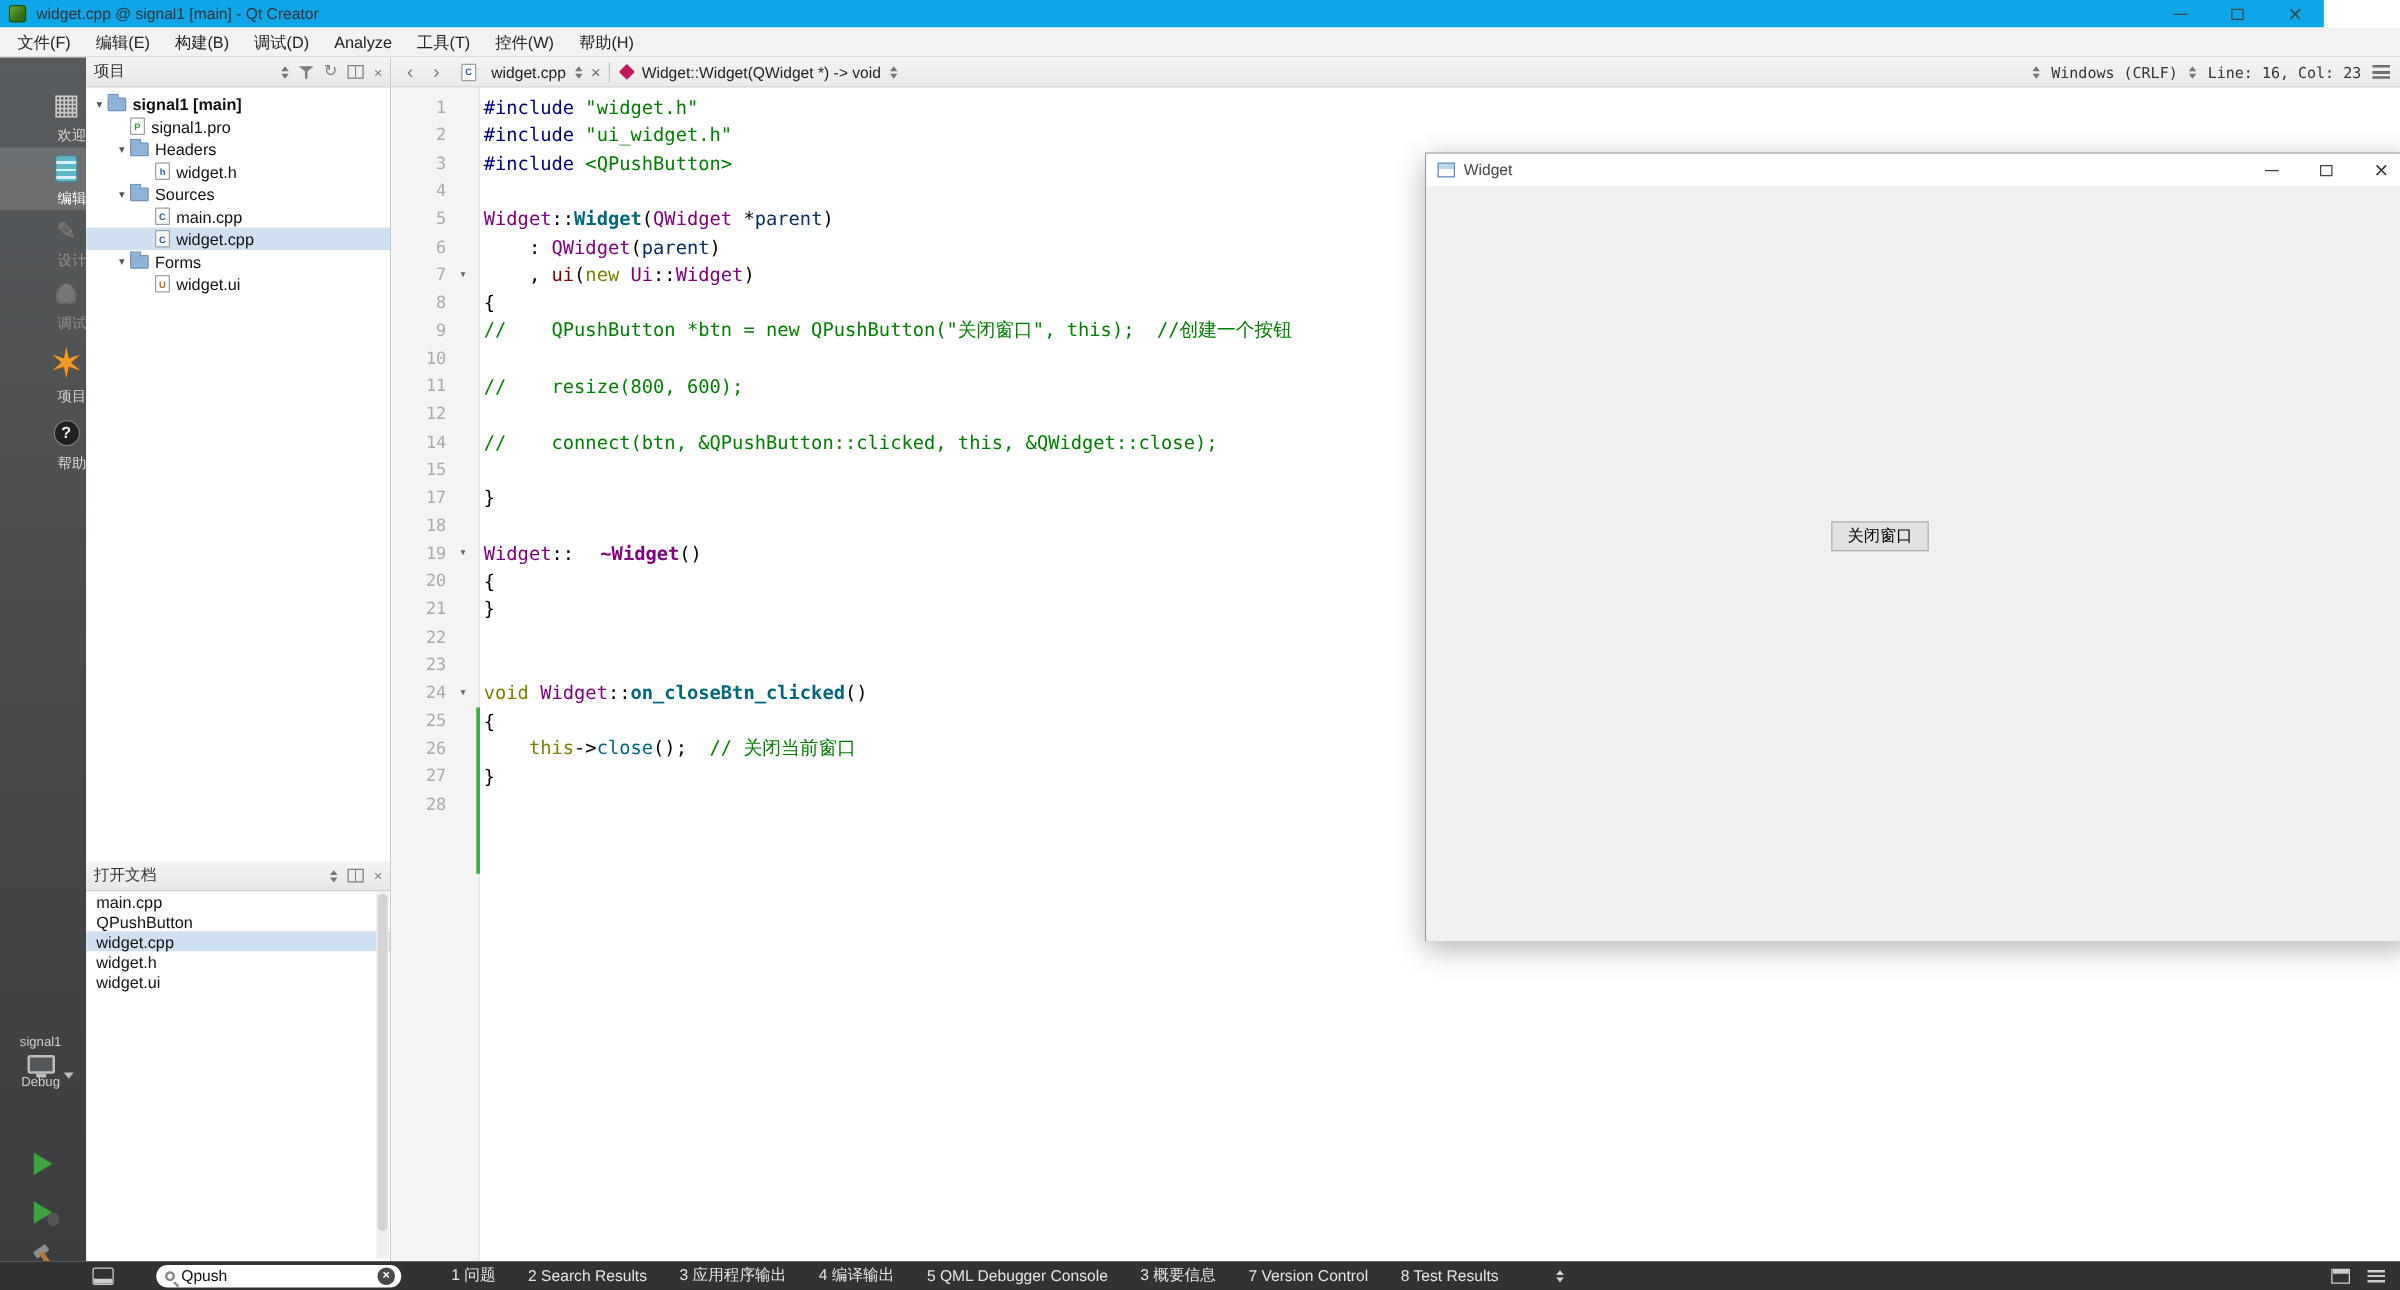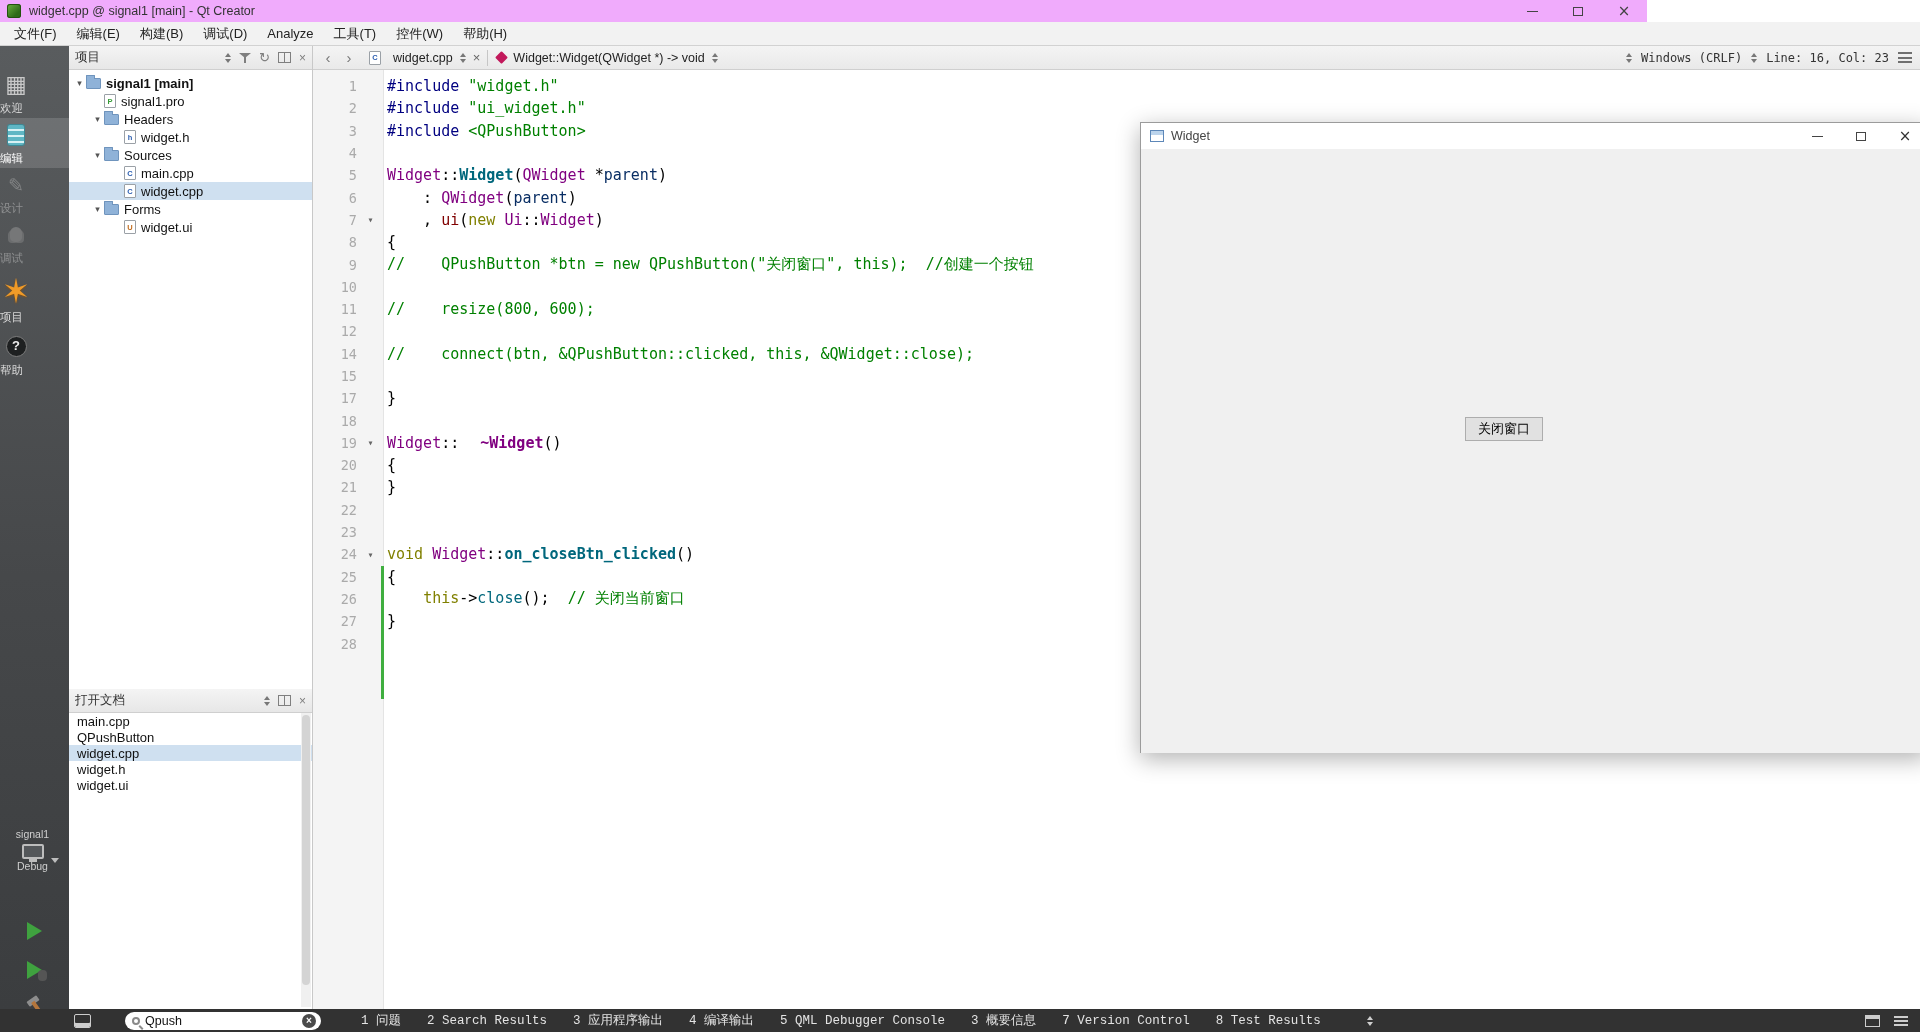--- a/index.html
+++ b/index.html
@@ -1,39 +1,39 @@
 <!DOCTYPE html>
 <html style="--pp: #000080; --str: #008000; --cmt: #008000; --kw: #808000; --typ: #800080; --fn: #00677c; --fld: #800000; --loc: #092e64; --pln: #000000; --selection: #cfe0f0; --vcs_added: #3fae3f; --run_green: #3fa23f; --status_bar_bg: #323232;"><head>
 <meta charset="utf-8">
 <style>
   *{margin:0;padding:0;box-sizing:border-box;}
   html,body{width:1920px;height:1032px;overflow:hidden;background:#fff;
     font-family:"Liberation Sans","DejaVu Sans",sans-serif;-webkit-font-smoothing:antialiased;}
 
   
-  .titlebar{position:absolute;left:0;top:0;width:1647px;height:22px;background:#f0abfc;
+  .titlebar{position:absolute;left:0;top:0;width:1859px;height:22px;background:#0ea5e9;
     display:flex;align-items:center;font-size:12.5px;color:#333;}
   .app-icon{width:14px;height:14px;margin:0 8px 0 7px;border-radius:3px;
     background:linear-gradient(135deg,#6db33f 0%,#2f6a18 70%);box-shadow:inset 0 0 0 1px #23510f;}
   .win-controls{margin-left:auto;display:flex;height:100%;}
   .wc{width:46px;height:100%;display:flex;align-items:center;justify-content:center;color:#444;}
   .g-min{width:11px;height:1px;background:#444;display:block;}
   .g-max{width:10px;height:9px;border:1px solid #444;display:block;}
   .g-x{font:15px/1 "DejaVu Sans",sans-serif;font-style:normal;}
 
   
   .menubar{position:absolute;left:0;top:22px;width:1920px;height:24px;background:#f2f2f2;
     border-bottom:1px solid #d2d2d2;display:flex;align-items:center;font-size:13px;color:#222;padding-left:4px;}
   .menu-item{padding:3px 10px;}
 
   
   .modebar{position:absolute;left:0;top:46px;width:69px;bottom:23px;
     background:linear-gradient(180deg,#595c5e 0%,#46484a 55%,#3b3d3f 100%);}
   .mode-items{position:absolute;left:0;top:22px;width:69px;}
-  .mode-item{width:69px;height:50px;display:flex;flex-direction:column;align-items:flex-start;justify-content:center;gap:2px;}
+  .mode-item{width:69px;height:50px;display:flex;flex-direction:column;align-items:flex-end;justify-content:center;gap:2px;}
   .mode-item.big{height:62px;}
   .mode-item.selected{background:rgba(255,255,255,.14);}
   .mode-item.disabled{opacity:.45;}
   .mode-label{font-size:11.5px;color:#d5d5d5;}
   .mode-item.selected .mode-label{color:#fff;}
   .mi{width:32px;height:28px;display:flex;align-items:center;justify-content:center;}
   .mi-welcome::before{content:"▦";color:#c9c9c9;font-size:23px;line-height:1;font-family:"DejaVu Sans",sans-serif;}
   .mi-edit::before{content:"";width:16px;height:20px;border-radius:2px;
     background:repeating-linear-gradient(180deg,#5fb6c4 0 4px,#d8f1f4 4px 6px);box-shadow:0 0 0 1px #3e8894;}
   .mi-design::before{content:"✎";color:#b9b9b9;font-size:19px;font-family:"DejaVu Sans",sans-serif;}
@@ -133,21 +133,21 @@
   .ic-panel-btn{width:17px;height:14px;border:1px solid #cdcdcd;border-radius:2px;margin:0 10px 0 74px;
     box-shadow:inset 0 -4px 0 #cdcdcd;flex:none;}
   .searchbox{width:196px;height:18px;background:#fff;border-radius:9px;display:flex;align-items:center;
     padding:0 5px 0 7px;gap:5px;flex:none;margin-right:16px;}
   .ic-search{width:8px;height:8px;border:2px solid #8a8a8a;border-radius:50%;position:relative;flex:none;}
   .ic-search::after{content:"";position:absolute;left:6px;top:6px;width:2px;height:5px;background:#8a8a8a;transform:rotate(-45deg);}
   .searchbox input{border:none;outline:none;flex:1;font-size:12.5px;color:#111;background:transparent;min-width:0;}
   .ic-clear{width:14px;height:14px;border-radius:50%;background:#4a4a4a;color:#fff;text-align:center;
     font:bold 10px/14px "Liberation Sans",sans-serif;flex:none;}
   .status-tabs{display:flex;align-items:center;gap:26px;}
-  .status-tab{white-space:nowrap;font-family:Liberation Mono, monospace;}
+  .status-tab{white-space:nowrap;}
   .sb-right{margin-left:auto;display:flex;align-items:center;gap:14px;margin-right:12px;}
   .ic-sq{width:15px;height:12px;border:1px solid #cdcdcd;box-shadow:inset 0 3px 0 #cdcdcd;}
   .ic-bars{width:14px;height:10px;border-top:2px solid #cdcdcd;border-bottom:2px solid #cdcdcd;
     background:linear-gradient(transparent 2px,#cdcdcd 2px,#cdcdcd 4px,transparent 4px);}
 </style>
 </head>
 <body>
 
 <div class="titlebar">
   <span class="app-icon"></span>

